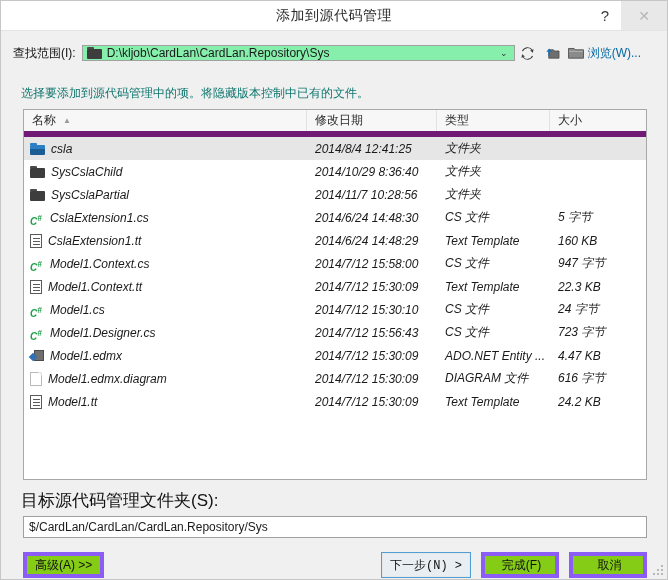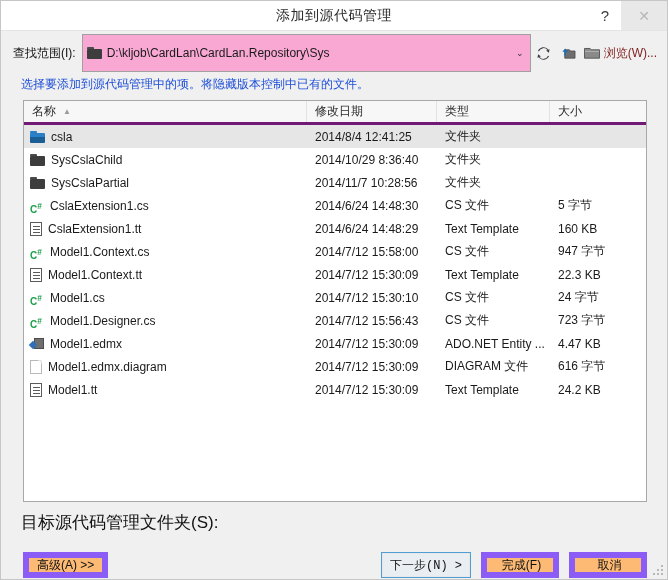--- a/index.html
+++ b/index.html
@@ -71,32 +71,32 @@
     color: #b6b6b6;
     background: #e8e8e8;
     cursor: default;
   }
 
   
   .lookin-row {
     display: flex;
     align-items: center;
     height: 28px;
-    margin: 8px 10px 0 12px;
+    margin: 8px 26px 0 12px;
   }
   .lookin-label {
     font-size: 12px;
     color: #111;
     margin-right: 6px;
     white-space: nowrap;
   }
   .path-combo {
     flex: 1;
-    height: 38px;
-    background: #f9a8d4;
+    height: 16px;
+    background: #86efac;
     border: 1px solid #a0a0a0;
     display: flex;
     align-items: center;
     padding: 0 2px 0 4px;
     box-sizing: border-box;
     min-width: 0;
   }
   .path-combo .folder-ico { margin-right: 5px; flex: 0 0 auto; }
   .path-text {
     flex: 1;
@@ -119,50 +119,50 @@
     display: flex;
     align-items: center;
     justify-content: center;
     flex: 0 0 auto;
     margin-left: 2px;
   }
   .browse-btn {
     display: flex;
     align-items: center;
     font-size: 12px;
-    color: #7f1d1d;
+    color: #0369a1;
     margin-left: 1px;
     white-space: nowrap;
     cursor: default;
   }
 
   
   .instruction {
-    margin: 9px 0 7px 20px;
-    font-size: 12px;
-    color: #1d4ed8;
+    margin: 18px 0 7px 20px;
+    font-size: 12px;
+    color: #0f766e;
   }
 
   
   .listwrap {
     margin: 0 20px 0 22px;
     border: 1px solid #a8a8a8;
     background: #ffffff;
     flex: 1;
     display: flex;
     flex-direction: column;
     overflow: hidden;
     min-height: 0;
   }
   .lhead {
     display: flex;
     height: 21px;
     min-height: 21px;
     background: #f7f7f7;
-    border-bottom: 3px solid #701a75;
+    border-bottom: 6px solid #701a75;
     align-items: center;
     font-size: 12px;
     color: #2b2b2b;
   }
   .lhead .hcell {
     height: 21px;
     display: flex;
     align-items: center;
     padding-left: 8px;
     box-sizing: border-box;
@@ -184,20 +184,21 @@
     flex: 1;
     overflow: hidden;
     background: #ffffff;
   }
   .row {
     display: flex;
     height: 23px;
     align-items: center;
     font-size: 12px;
     color: #1a1a1a;
+    font-style: italic;
   }
   .row.selected { background: #e6e6e6; }
   .cell {
     height: 23px;
     display: flex;
     align-items: center;
     padding-left: 8px;
     box-sizing: border-box;
     white-space: nowrap;
     overflow: hidden;
@@ -319,22 +320,22 @@
   .btnrow {
     display: flex;
     align-items: center;
     margin: 13px 20px 0 22px;
     height: 28px;
     position: relative;
   }
   .btn {
     height: 26px;
     min-width: 78px;
-    background: #fdba74;
-    border: 6px solid #8b5cf6;
+    background: #84cc16;
+    border: 4px solid #8b5cf6;
     font-size: 12px;
     color: #111;
     display: flex;
     align-items: center;
     justify-content: center;
     box-sizing: border-box;
     cursor: default;
     padding: 0 8px;
   }
   .btn.adv { min-width: 78px; }
@@ -557,20 +558,23 @@
             <span>Model1.tt</span>
           </div>
           <div class="cell c-date">2014/7/12 15:30:09</div>
           <div class="cell c-type">Text Template</div>
           <div class="cell c-size">24.2 KB</div>
         </div>
       </div>
   </div>
 
   <div class="target-label">目标源代码管理文件夹(S):</div>
+  <div class="target-input">
+    <span>$/CardLan/CardLan/CardLan.Repository/Sys</span>
+  </div>
 
   <div class="btnrow">
     <div class="btn adv">高级(A) &gt;&gt;</div>
     <div class="spacer"></div>
     <div class="btn default">下一步(N) &gt;</div>
     <div class="btn">完成(F)</div>
     <div class="btn">取消</div>
   </div>
 
   <div class="grip">

